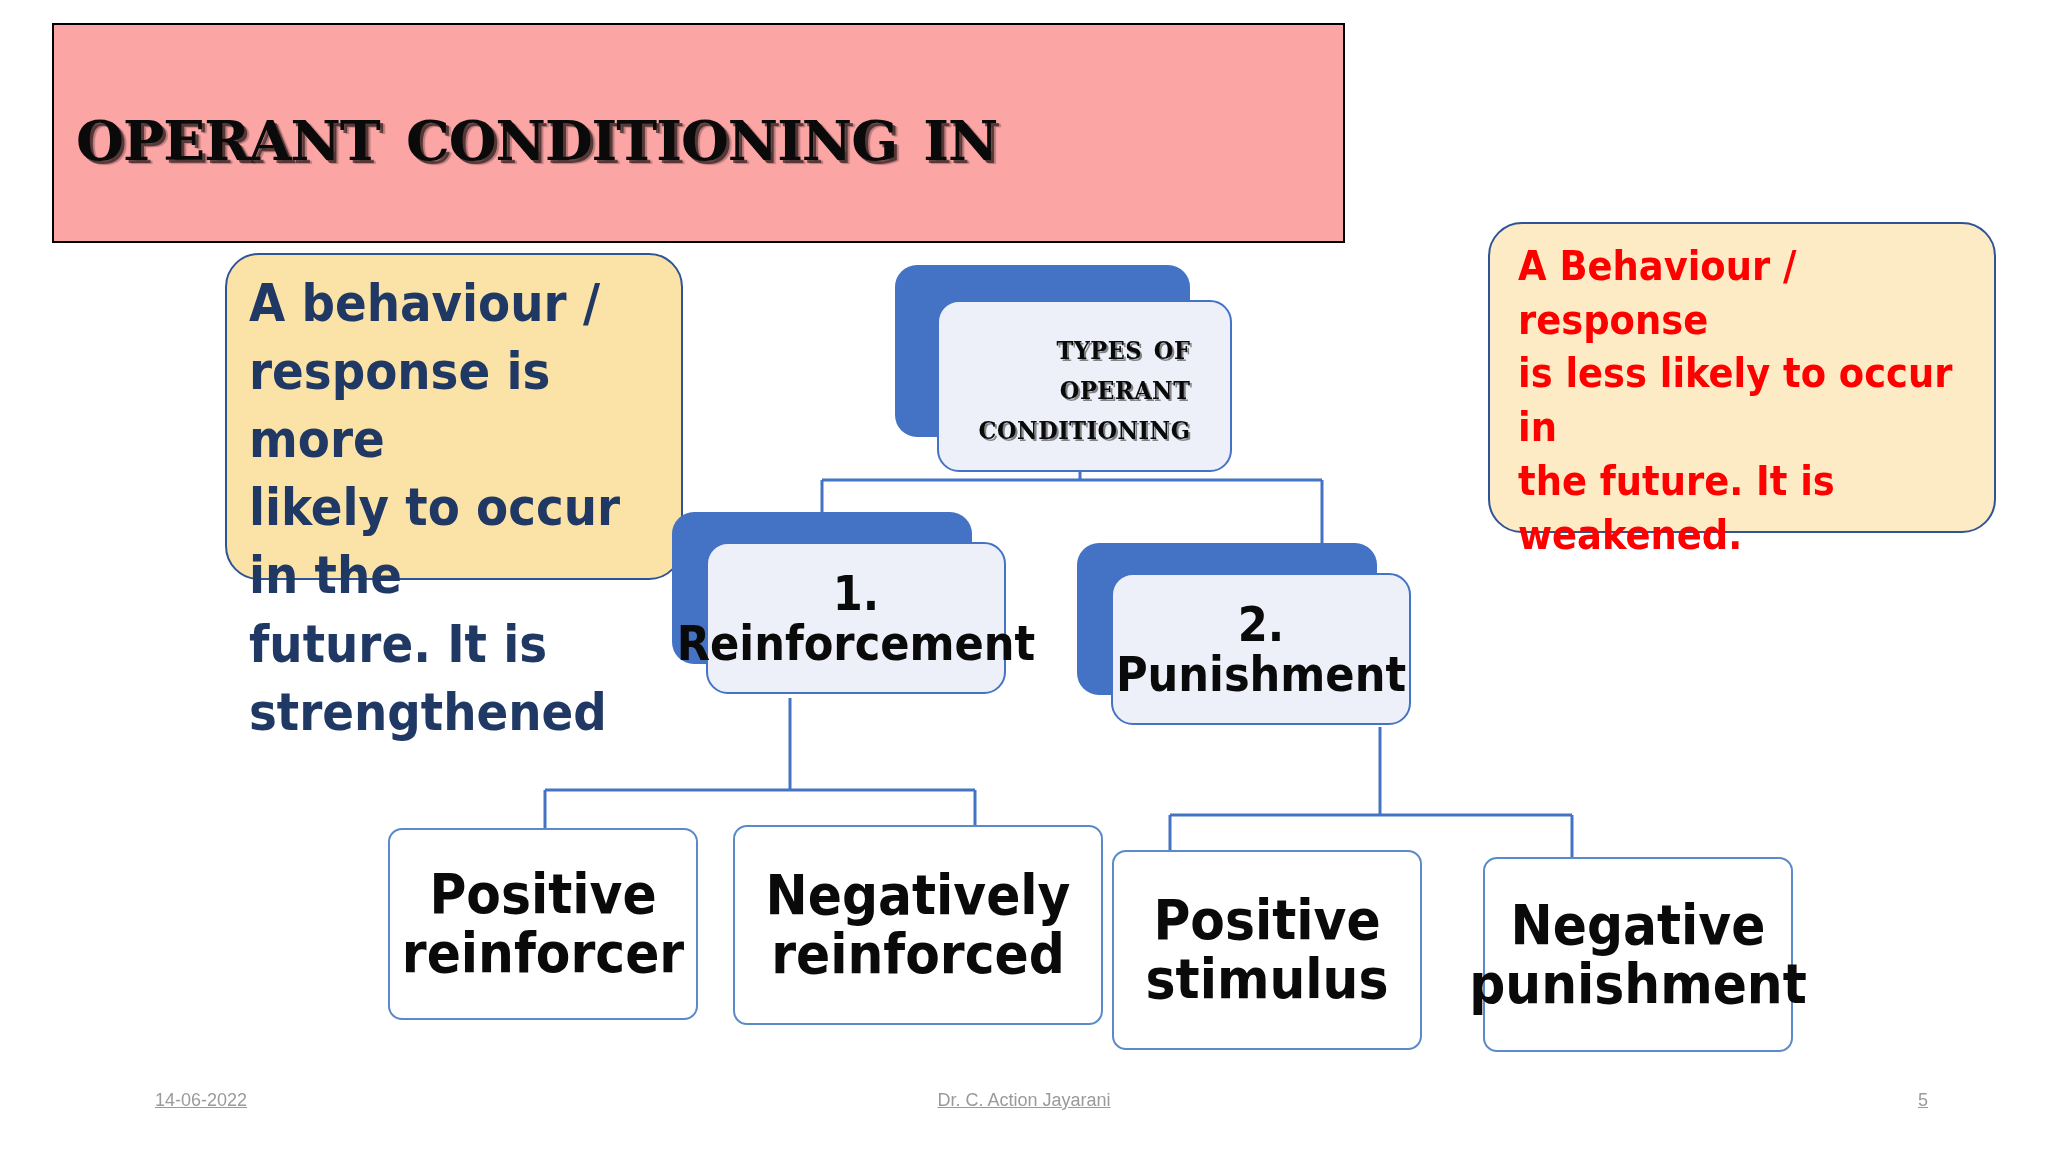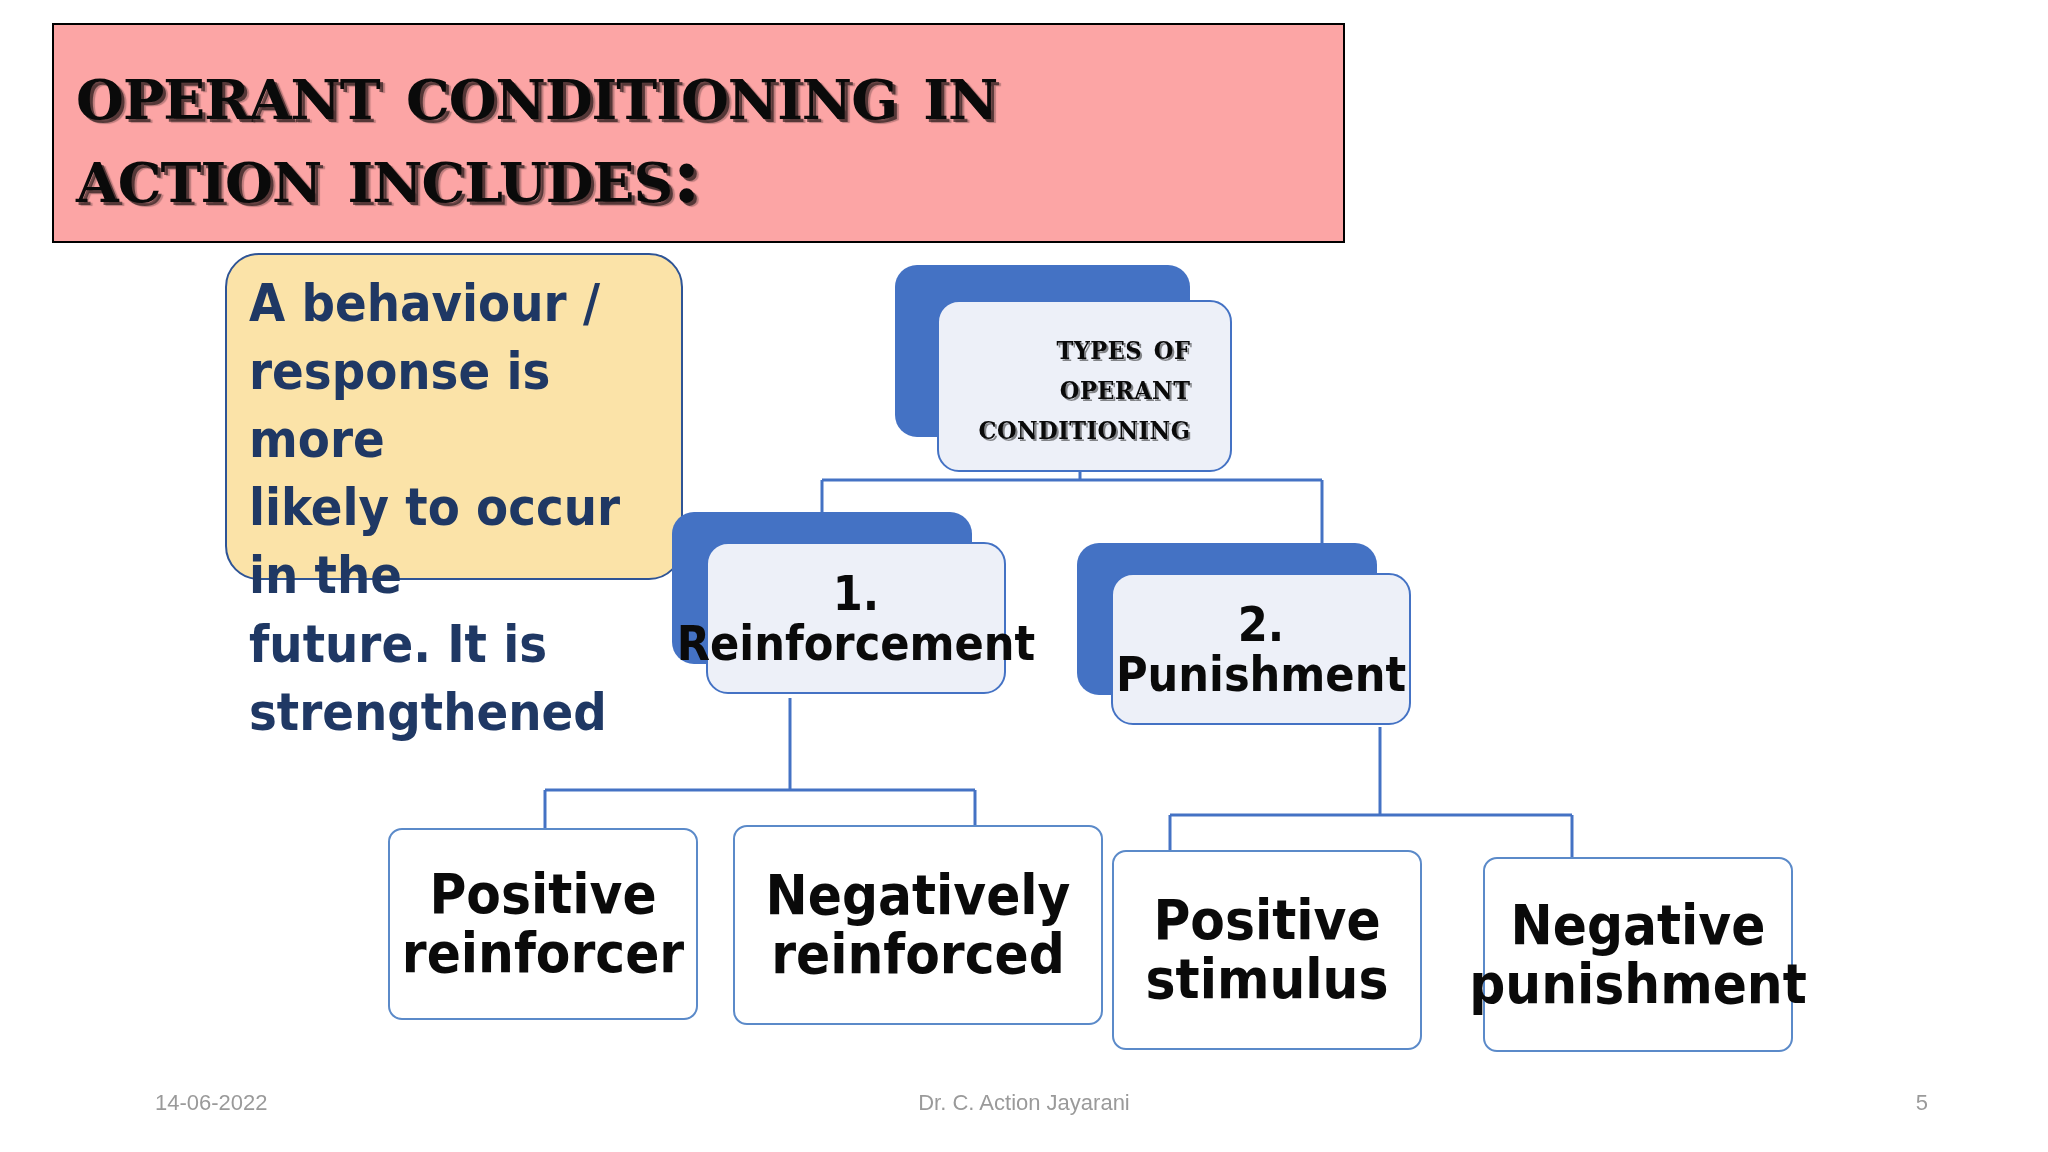--- a/index.html
+++ b/index.html
@@ -186,36 +186,36 @@
   #footer {
     position: absolute;
     left: 0;
     top: 1090px;
     width: 2048px;
     height: 46px;
   }
   .footer-text {
     position: absolute;
     font-family: "Liberation Sans", sans-serif;
-    font-size: 22px;
+    font-size: 18px;
     color: #9a9a9a;
     white-space: nowrap;
+    text-decoration: underline;
   }
   #footer-date { left: 155px; top: 0; }
   #footer-author { left: 50%; top: 0; transform: translateX(-50%); }
   #footer-page { right: 120px; top: 0; }
 </style>
 </head>
 <body>
 
 <div id="slide">
 
   <div id="title-banner">
     <div class="title-line l1">Operant Conditioning in</div>
-    <div class="title-line l2">Action includes:</div>
   </div>
 
   <svg id="connectors" viewBox="0 0 2048 1152" xmlns="http://www.w3.org/2000/svg">
     <g fill="none" stroke="#4472C4" stroke-width="3">
 
       <path d="M 1080 437 L 1080 480"></path>
 
       <path d="M 822 480 L 1322 480"></path>
 
       <path d="M 822 480 L 822 512"></path>
@@ -237,20 +237,26 @@
   </svg>
 
   <div id="callout-left" class="callout">
     <div class="callout-text"> A behaviour /
 response is more
 likely to occur in the
 future. It is
 strengthened</div>
   </div>
 
+  <div id="callout-right" class="callout">
+    <div class="callout-text">A Behaviour / response
+is less likely to occur in
+the future. It is
+weakened.</div>
+  </div>
 
   <div id="node-root" class="node">
     <div class="shadow"></div>
     <div class="face">
       <span class="node-label">Types of
 Operant
 Conditioning</span>
     </div>
   </div>
 

